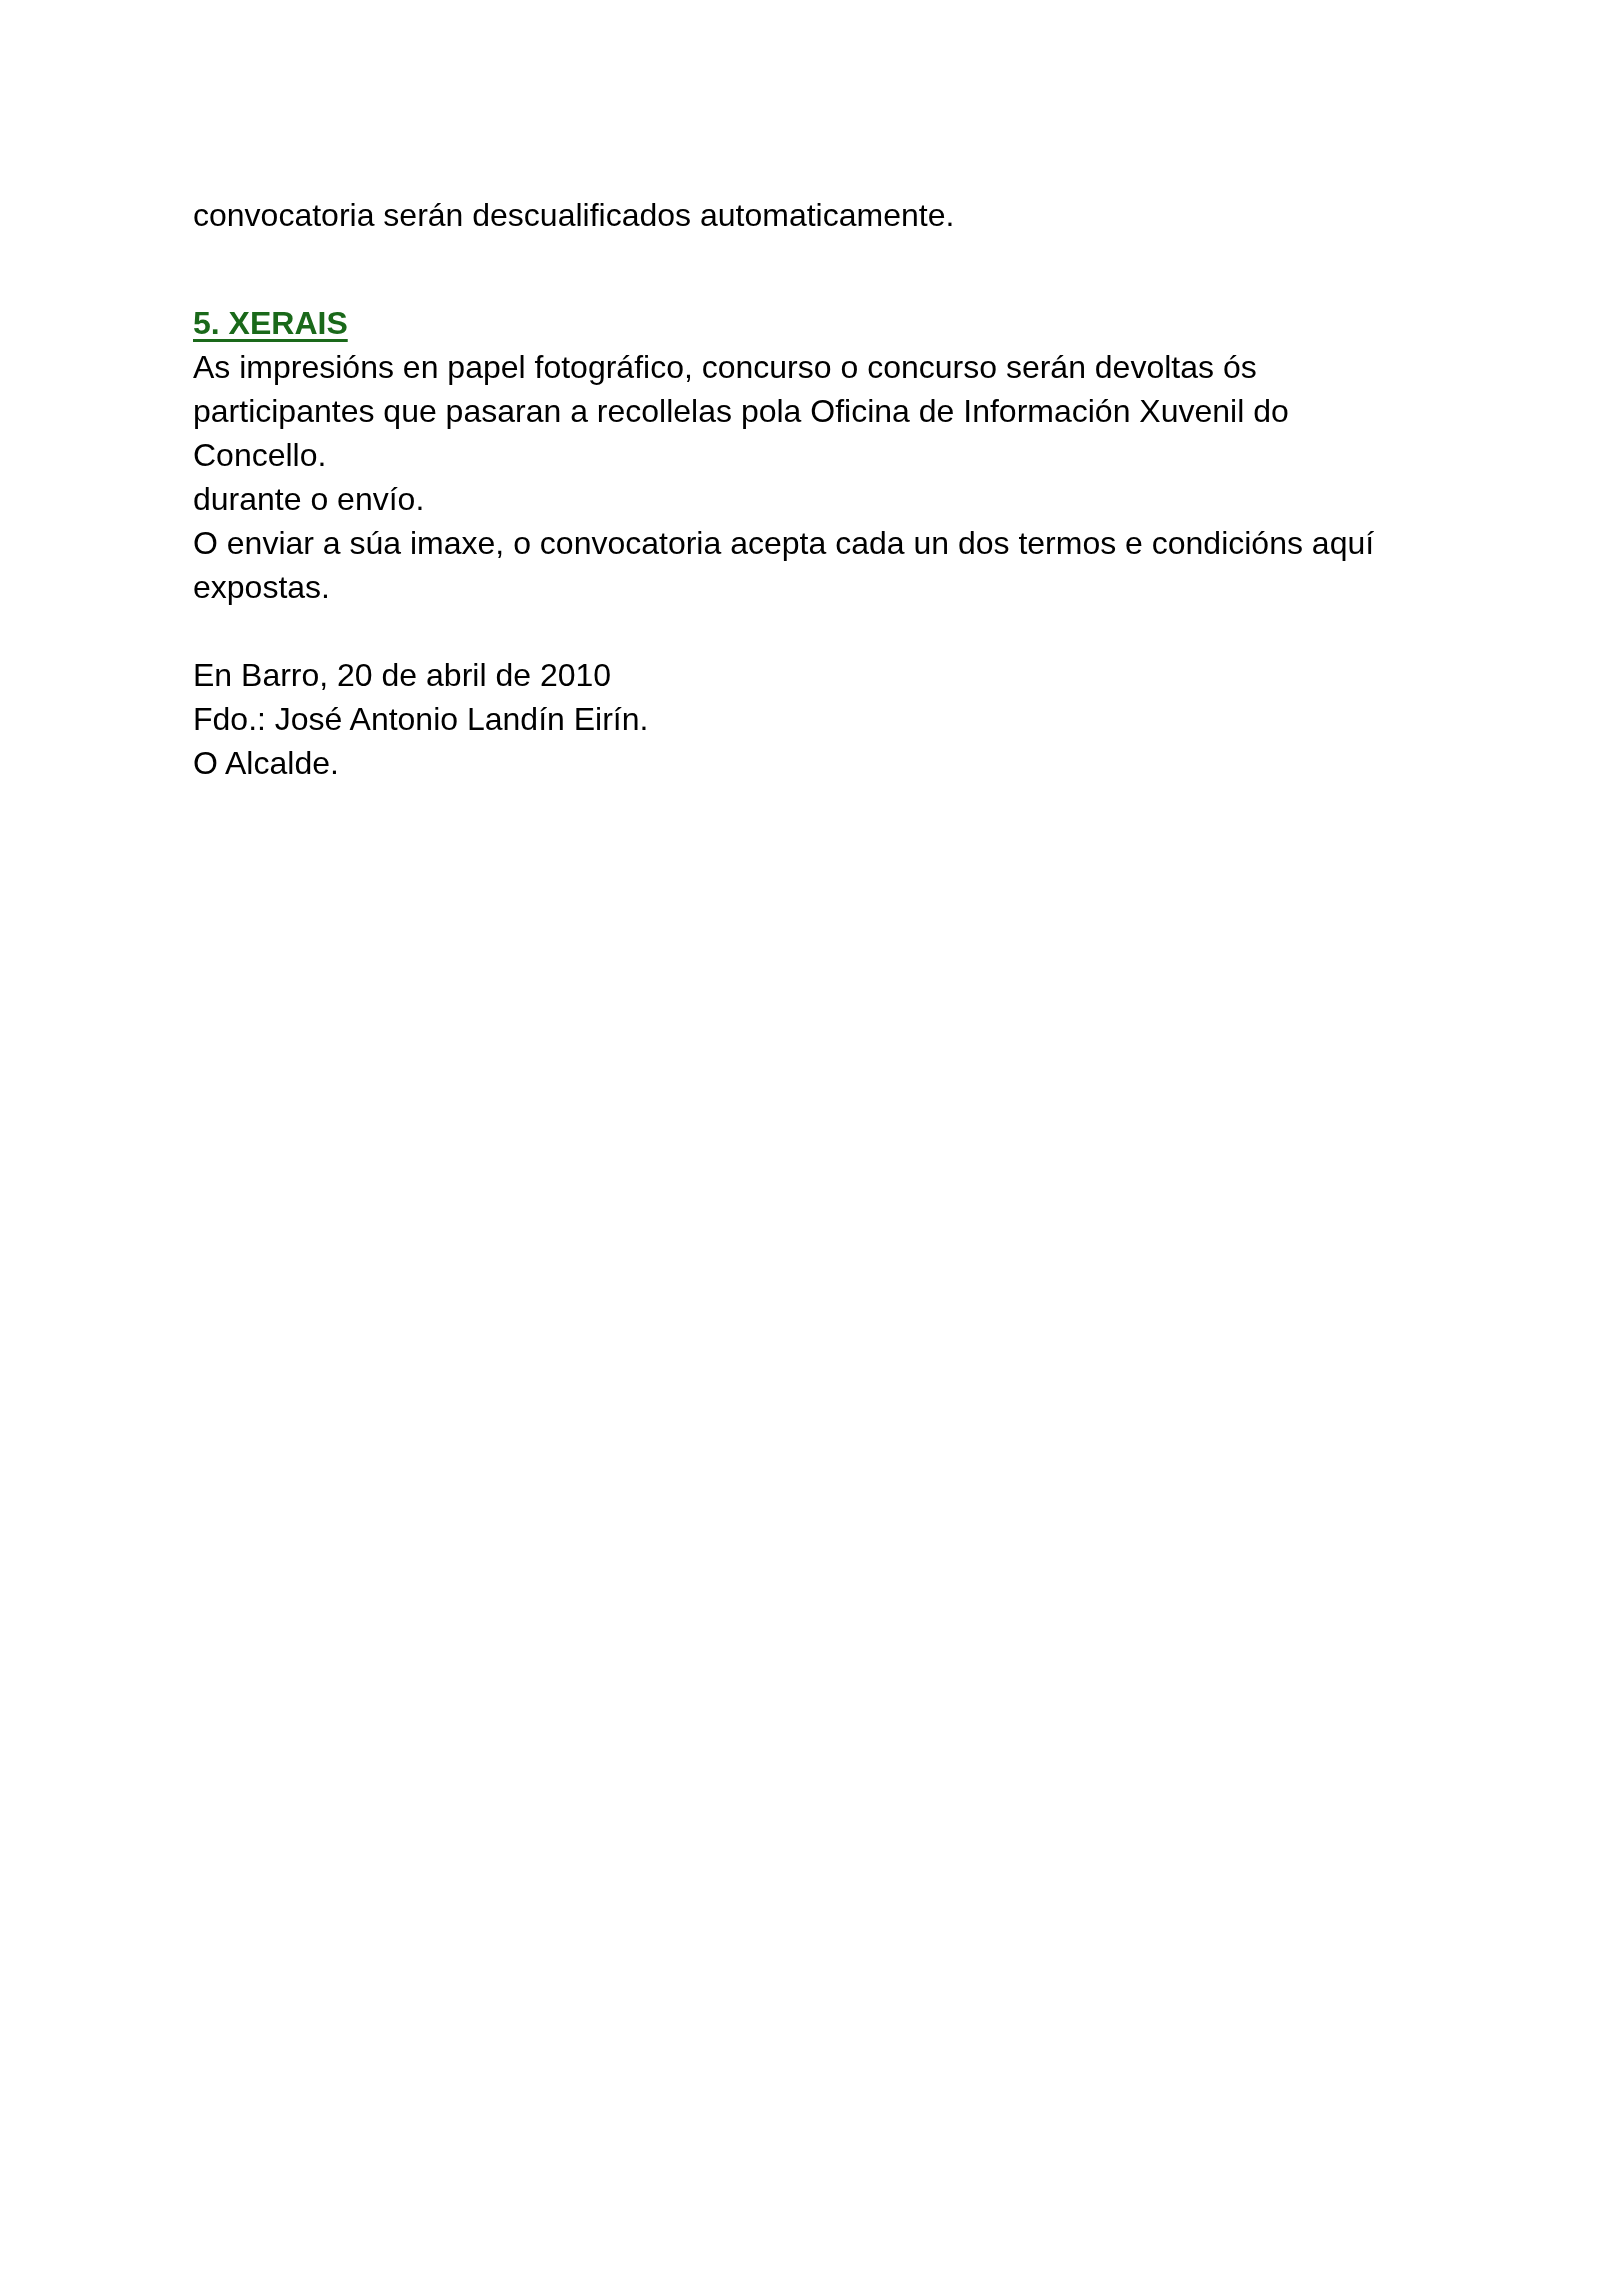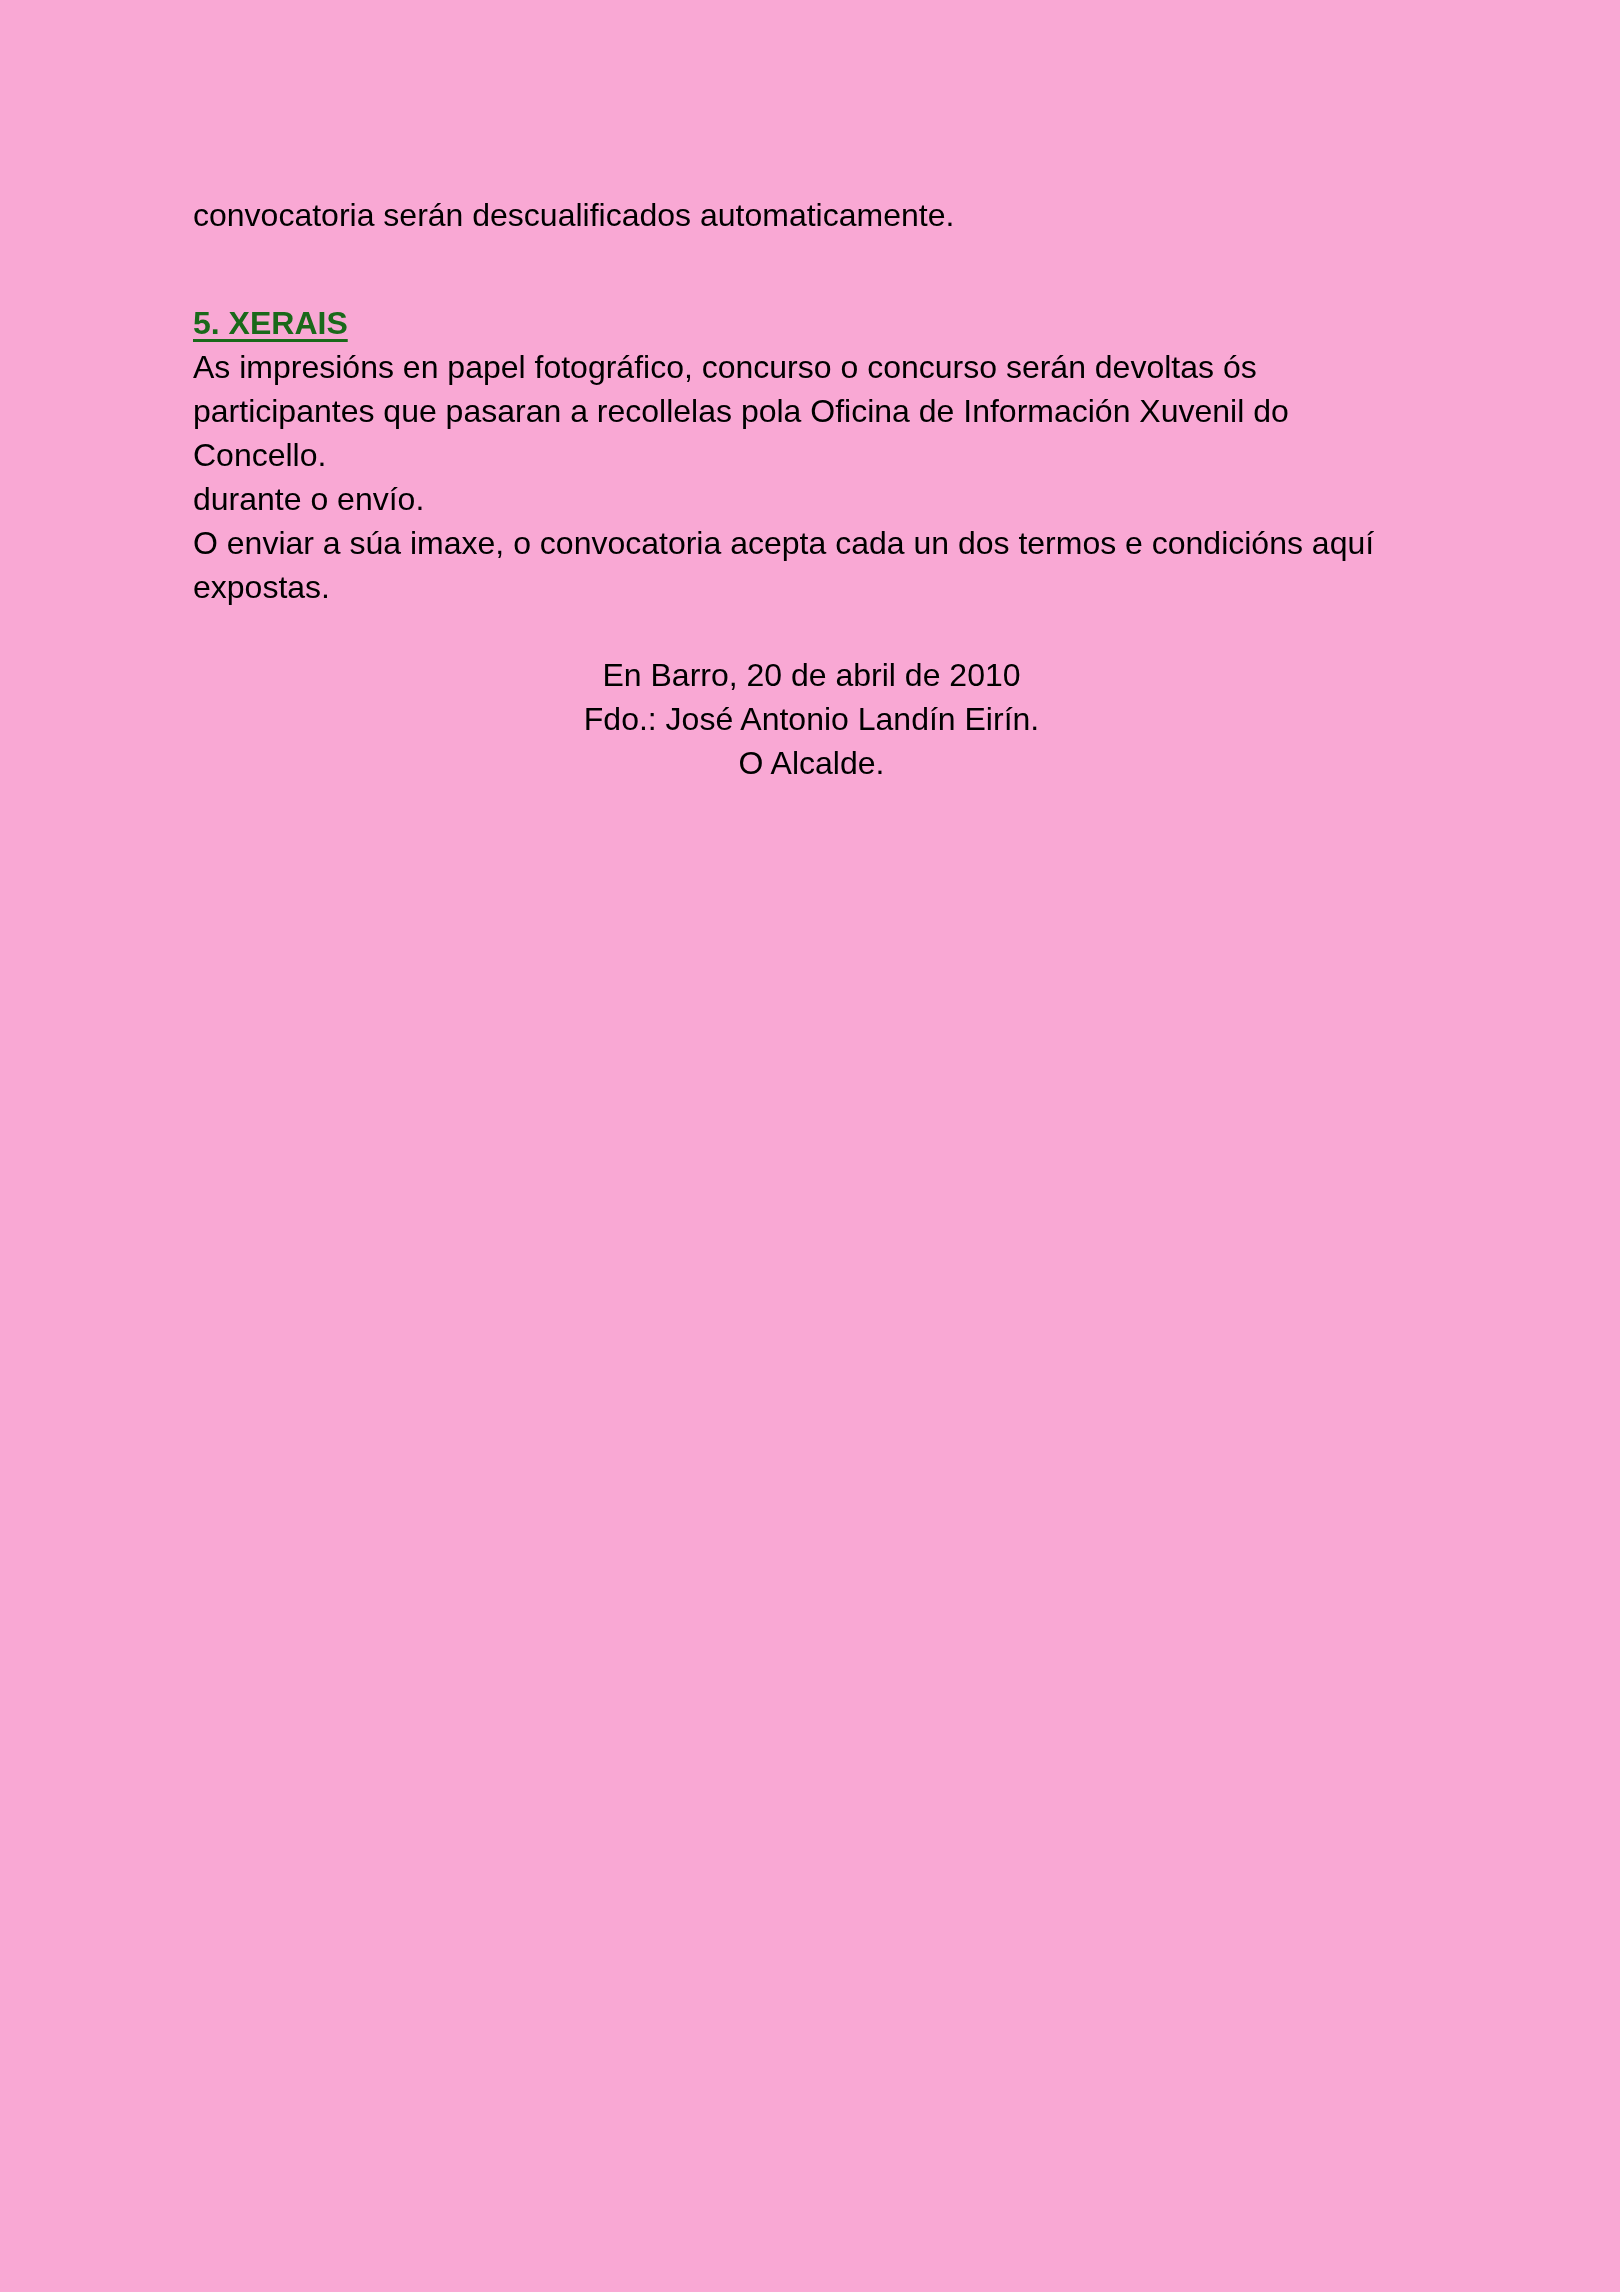--- a/index.html
+++ b/index.html
@@ -2,21 +2,21 @@
 <html><head>
 <meta charset="utf-8">
 <style>
   * { margin: 0; padding: 0; box-sizing: border-box; }
   html, body { background: #e8e8e8; }
   body { font-family: "Liberation Sans", "DejaVu Sans", sans-serif; }
   .page {
     position: relative;
     width: 1620px;
     height: 2293px;
-    background: #f9a8d4;
+    background: #ffffff;
     margin: 0 auto;
     overflow: hidden;
   }
   .content {
     position: absolute;
     left: 193px;
     top: 193px;
     width: 1237px;
     font-size: 32px;
     line-height: 44px;
@@ -25,21 +25,21 @@
   .body-line { white-space: nowrap; }
   .spacer-line { height: 44px; }
   .section-heading {
     font-size: 32px;
     line-height: 44px;
     font-weight: bold;
     text-decoration: underline;
     text-underline-offset: 4.9px;
     margin-top: 20px;
   }
-  .closing-block { text-align: center; }
+  .closing-block { text-align: left; }
 </style>
 </head>
 <body>
 
 <div class="page">
   <div class="content">
 
     <div class="body-line">convocatoria serán descualificados automaticamente.</div>
 
     <div class="spacer-line"></div>

